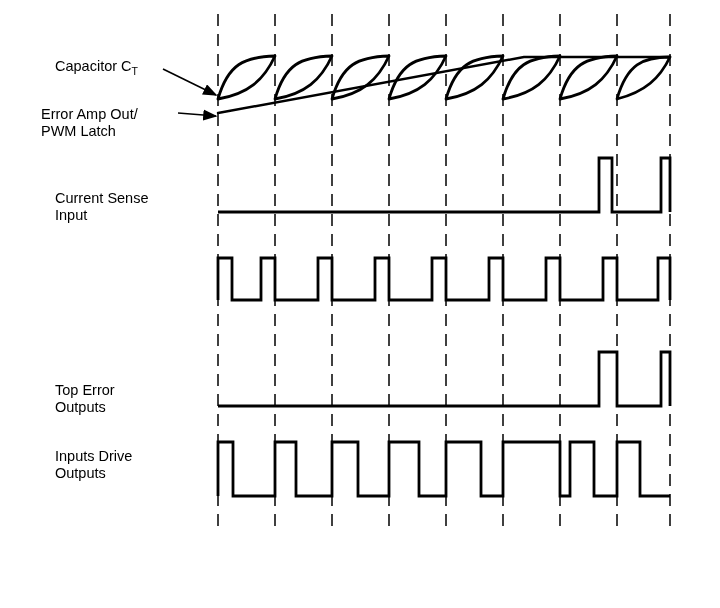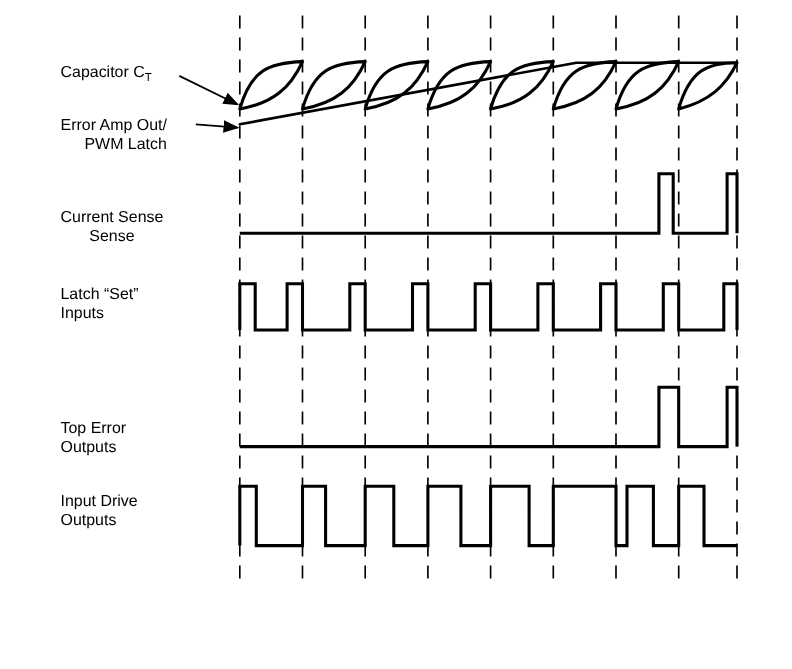--- a/index.html
+++ b/index.html
@@ -27,22 +27,22 @@
     line-height: 17px;
     color: #000000;
     white-space: pre;
     font-family: "Liberation Sans", sans-serif;
   }
   .label .sub {
     font-size: 10.5px;
     vertical-align: sub;
   }
   #lbl-capacitor { left: 55px; top: 58px; }
-  #lbl-erroramp  { left: 55px; top: 106px; text-align: right; }
-  #lbl-current   { left: 55px; top: 190px; text-align: center; }
+  #lbl-erroramp  { left: 41px; top: 106px; }
+  #lbl-current   { left: 55px; top: 190px; }
   #lbl-latch     { left: 55px; top: 260px; }
   #lbl-top       { left: 55px; top: 382px; }
   #lbl-bottom    { left: 55px; top: 448px; }
 </style>
 </head>
 <body>
 
 <div id="stage">
 
   <svg id="wave-svg-final" viewBox="0 0 720 608" style="position:absolute;left:0;top:0;width:720px;height:608px;background:#ffffff">
@@ -121,27 +121,26 @@
                L570,496 L570,442 L594,442 L594,496
                L617,496 L617,442 L640,442 L640,496
                L670,496"></path>
     </g>
   </svg>
 
   <div class="label" id="lbl-capacitor"><span>Capacitor C</span><span class="sub">T</span></div>
 
   <div class="label" id="lbl-erroramp"><span>Error Amp Out/</span><br><span>PWM Latch</span></div>
 
-  <div class="label" id="lbl-current"><span>Current Sense</span><br><span>Sense</span></div>
+  <div class="label" id="lbl-current"><span>Current Sense</span><br><span>Input</span></div>
 
-  <div class="label" id="lbl-latch"><span>Latch “Set”</span><br><span>Inputs</span></div>
 
   <div class="label" id="lbl-top"><span>Top Error</span><br><span>Outputs</span></div>
 
-  <div class="label" id="lbl-bottom"><span>Input Drive</span><br><span>Outputs</span></div>
+  <div class="label" id="lbl-bottom"><span>Inputs Drive</span><br><span>Outputs</span></div>
 
   <svg style="position:absolute;left:0;top:0;width:720px;height:608px;pointer-events:none">
     <defs>
       <marker id="arrowhead" markerWidth="9" markerHeight="7" refX="8" refY="3.5" orient="auto">
         <polygon points="0 0, 9 3.5, 0 7" fill="#000000"></polygon>
       </marker>
     </defs>
     <line x1="163" y1="69" x2="216" y2="95" stroke="#000000" stroke-width="1.6" marker-end="url(#arrowhead)"></line>
     <line x1="178" y1="113" x2="216" y2="116" stroke="#000000" stroke-width="1.6" marker-end="url(#arrowhead)"></line>
   </svg>

